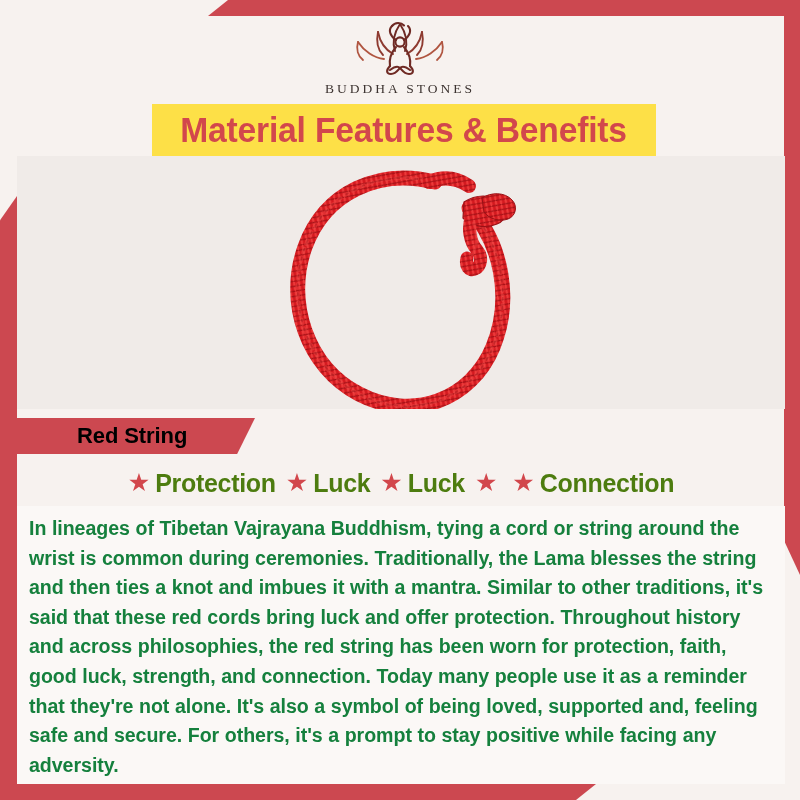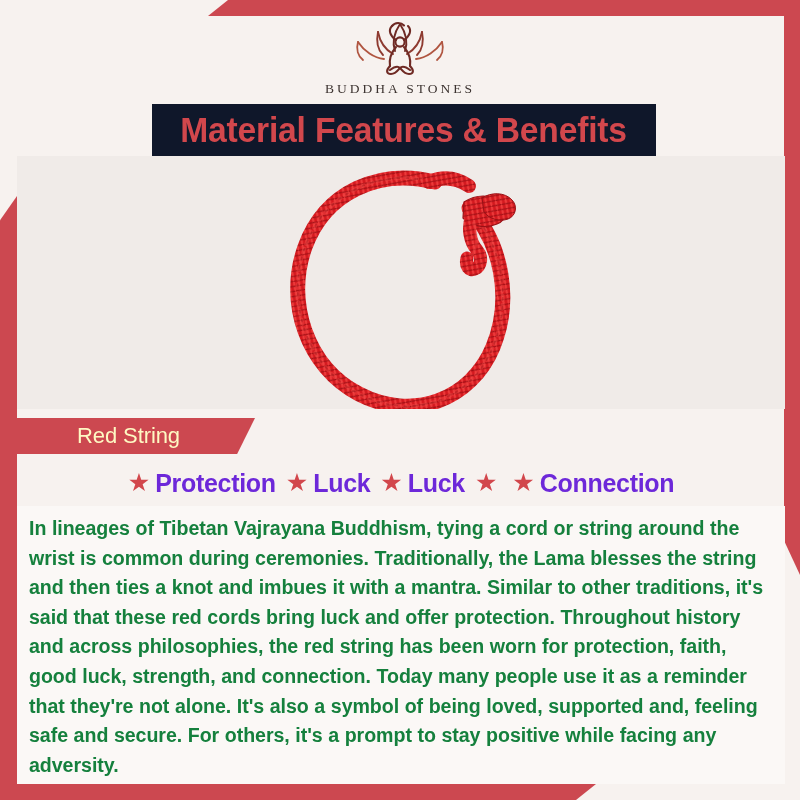--- a/index.html
+++ b/index.html
@@ -74,21 +74,21 @@
     color: #3c3330;
     margin-top: 1px;
     white-space: nowrap;
   }
 
   
   .title-band {
     position: absolute;
     top: 104px; left: 152px;
     width: 504px; height: 52px;
-    background: #0f172a;
+    background: #fde047;
     display: flex;
     align-items: center;
     justify-content: center;
   }
   .title-text {
     font-family: "Liberation Sans Narrow", "Liberation Sans", sans-serif;
     font-weight: bold;
     font-size: 35px;
     color: #d2474c;
     letter-spacing: -0.2px;
@@ -117,23 +117,23 @@
     position: absolute;
     top: 418px; left: 17px;
     width: 238px; height: 36px;
     background: #cc4850;
     clip-path: polygon(0 0, 100% 0, 92.5% 100%, 0 100%);
     display: flex;
     align-items: center;
   }
   .name-banner-text {
     font-family: "Liberation Sans Narrow", "Liberation Sans", sans-serif;
-    font-weight: normal;
+    font-weight: bold;
     font-size: 22px;
-    color: #fef9c3;
+    color: #000000;
     padding-left: 60px;
     letter-spacing: -0.1px;
     white-space: nowrap;
   }
 
   
   .benefits-row {
     position: absolute;
     top: 462px; left: 17px;
     width: 768px; height: 42px;
@@ -153,21 +153,21 @@
     font-size: 25px;
     line-height: 1;
     margin-right: 5px;
     position: relative;
     top: -1px;
   }
   .benefit-label {
     font-family: "Liberation Sans Narrow", "Liberation Sans", sans-serif;
     font-weight: bold;
     font-size: 25px;
-    color: #6d28d9;
+    color: #4d7c0f;
     letter-spacing: -0.3px;
   }
 
   
   .description-panel {
     position: absolute;
     top: 506px; left: 17px;
     width: 768px; height: 278px;
     background: #fbf8f6;
     padding: 8px 16px 0 12px;

